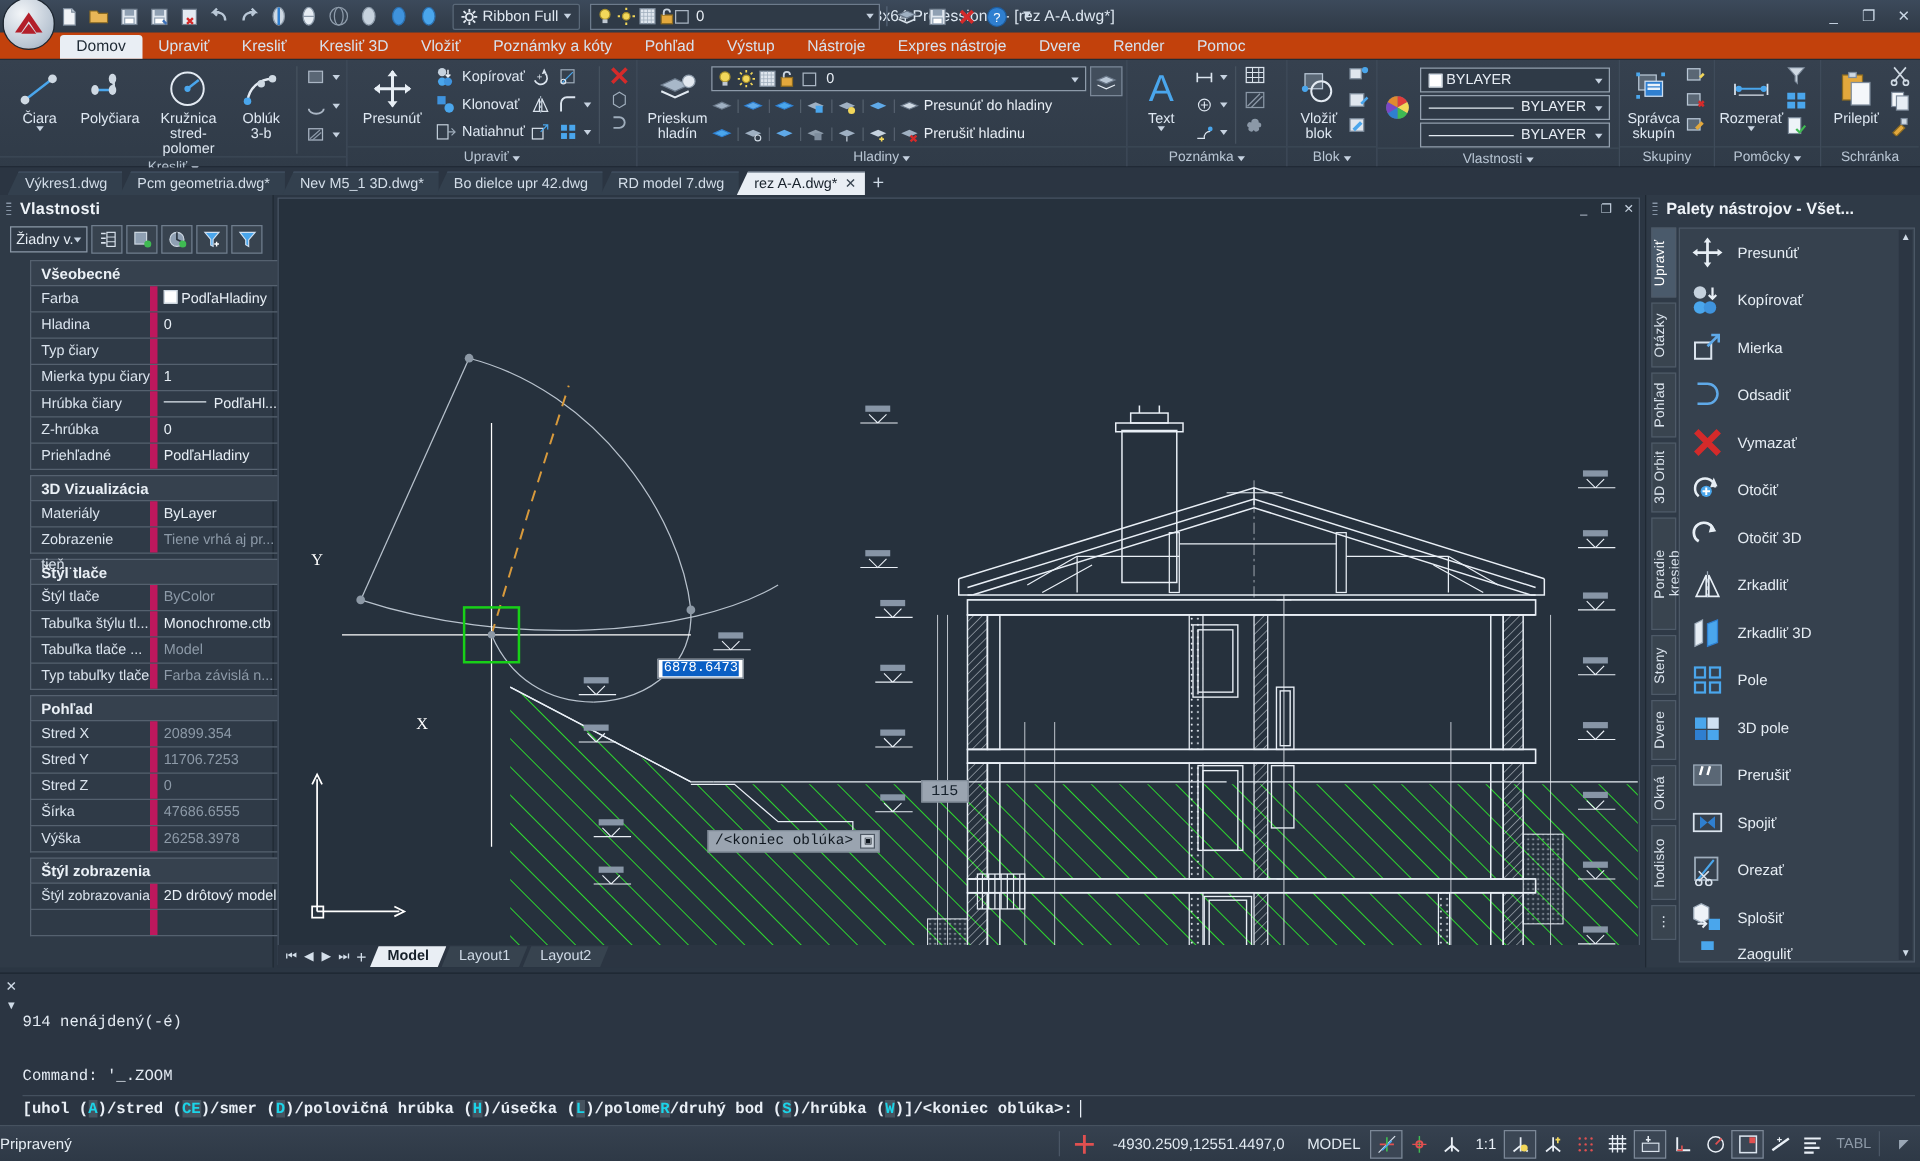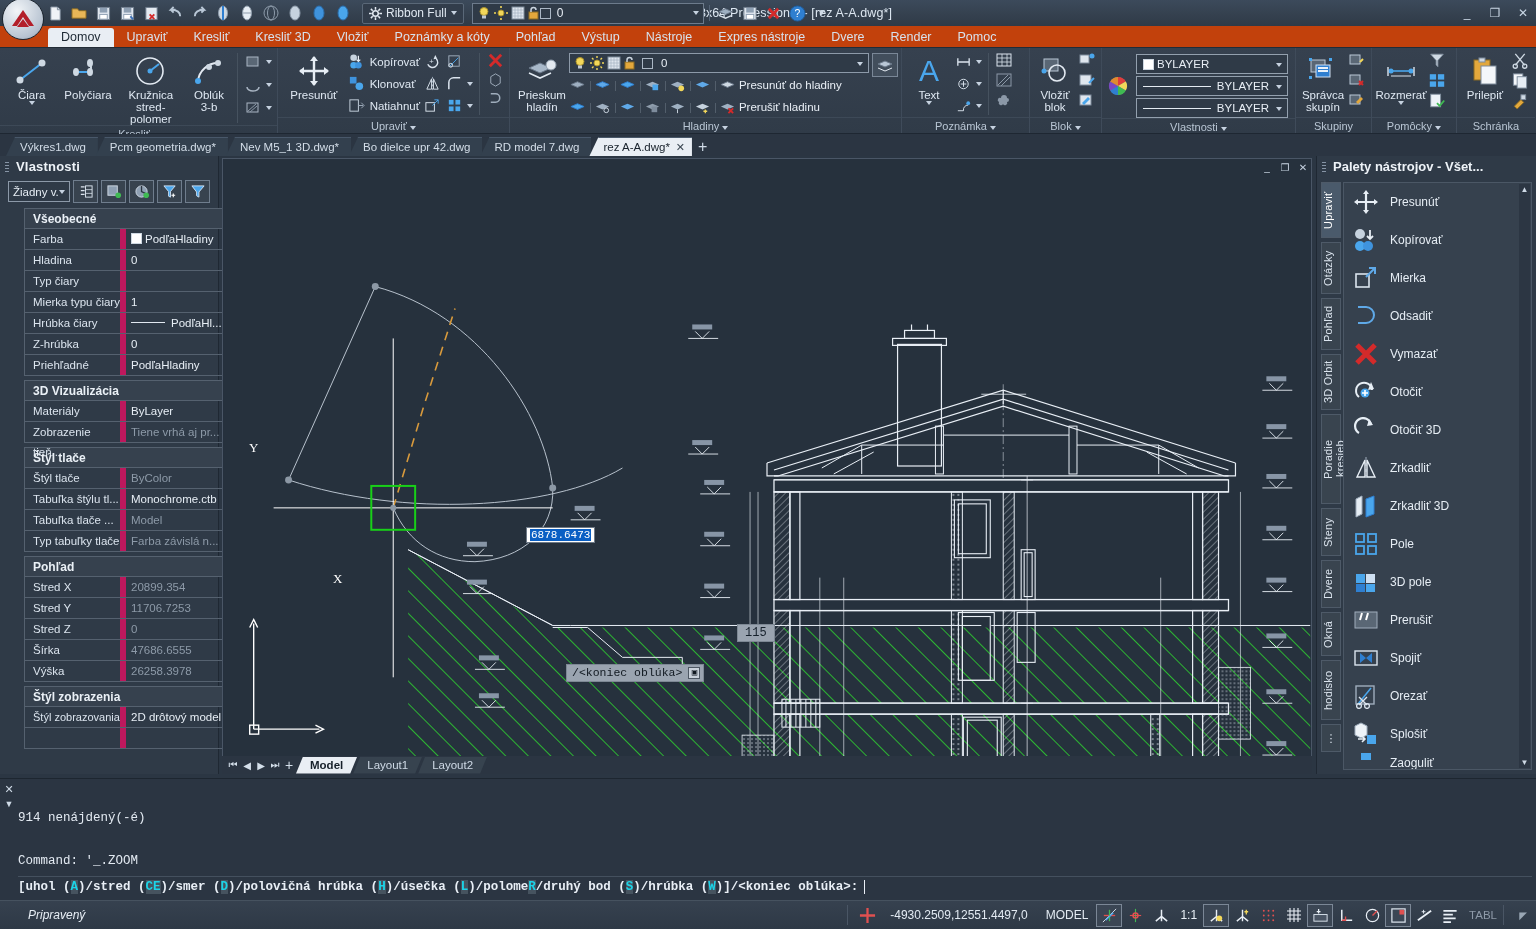--- a/index.html
+++ b/index.html
@@ -238,21 +238,21 @@
   .kk{ color:#1cd4e8; }
   .hl{ background:#46535f; }
   .caretline{ display:inline-block;width:1px;height:14px;background:#e9eff6;margin-left:6px;vertical-align:-3px; }
 
   
   .statusbar{
     position:absolute;left:0;bottom:0;width:1536px;height:29px;
     background:linear-gradient(180deg,#36414f,#2e3946);
     display:flex;align-items:center;border-top:1px solid #46525f;
   }
-  .st-ready{padding-left:28px;font-size:12px;color:#e7eef5;font-style:italic;}
+  .st-ready{padding-left:0;font-size:12px;color:#e7eef5;}
   .st-right{margin-left:auto;display:flex;align-items:center;height:35px;}
   .st-sep{width:1px;height:20px;background:#4a5665;margin:0 6px;}
   .st-coord{font-family:"Liberation Sans",sans-serif;font-size:12px;color:#e2eaf2;padding:0 10px;}
   .st-model{font-size:12px;color:#e2eaf2;padding:0 8px;}
   .st-cell{width:26px;height:23px;display:flex;align-items:center;justify-content:center;}
   .st-cell.boxed{border:1px solid #7b8796;background:#3b4654;}
   .st-scale{font-size:12px;color:#e8eff6;padding:0 6px;}
   .st-tab{font-size:11.5px;color:#8e9aa8;padding-left:6px;}
 </style>
 </head>

